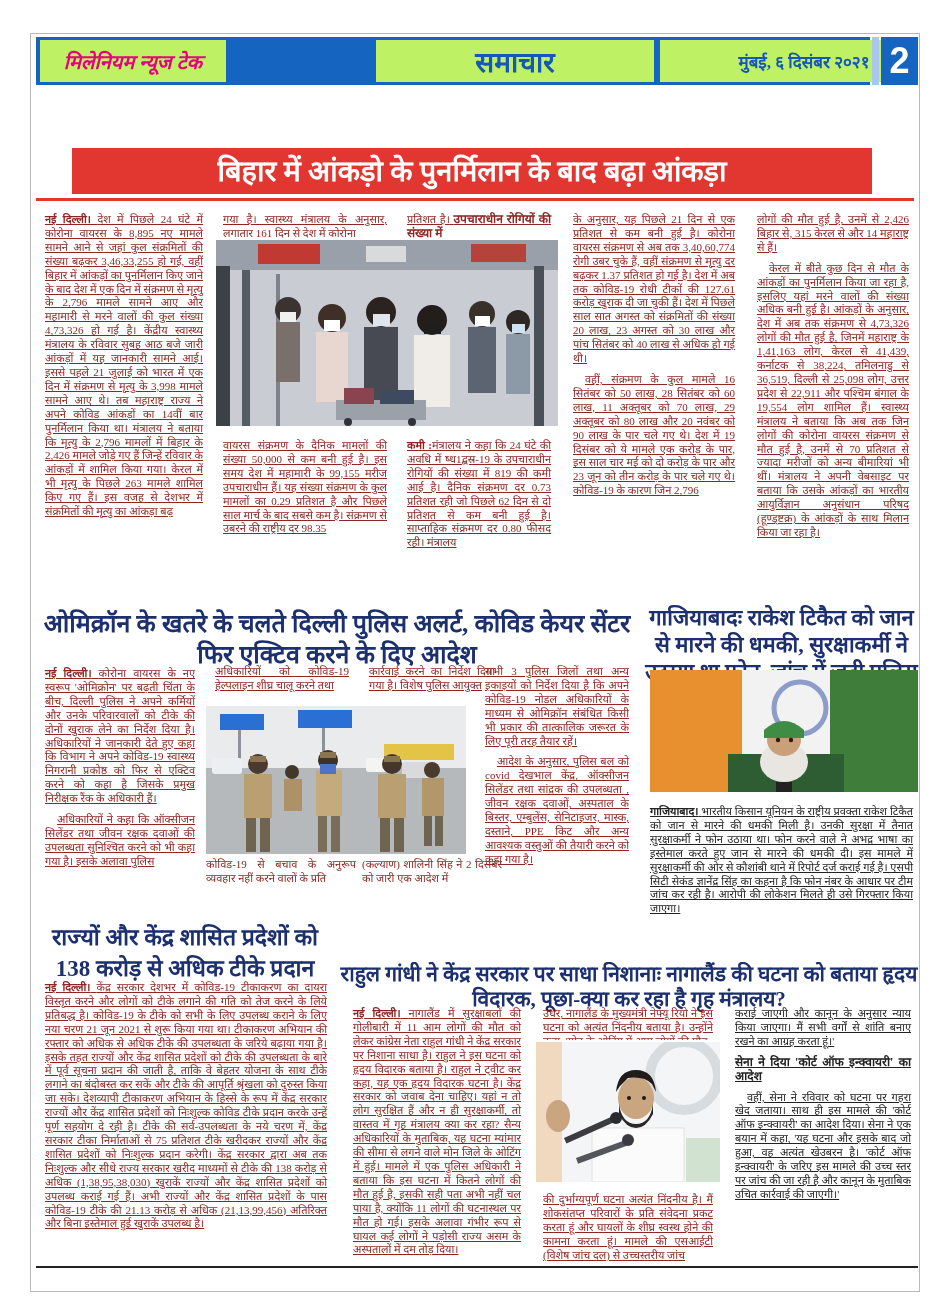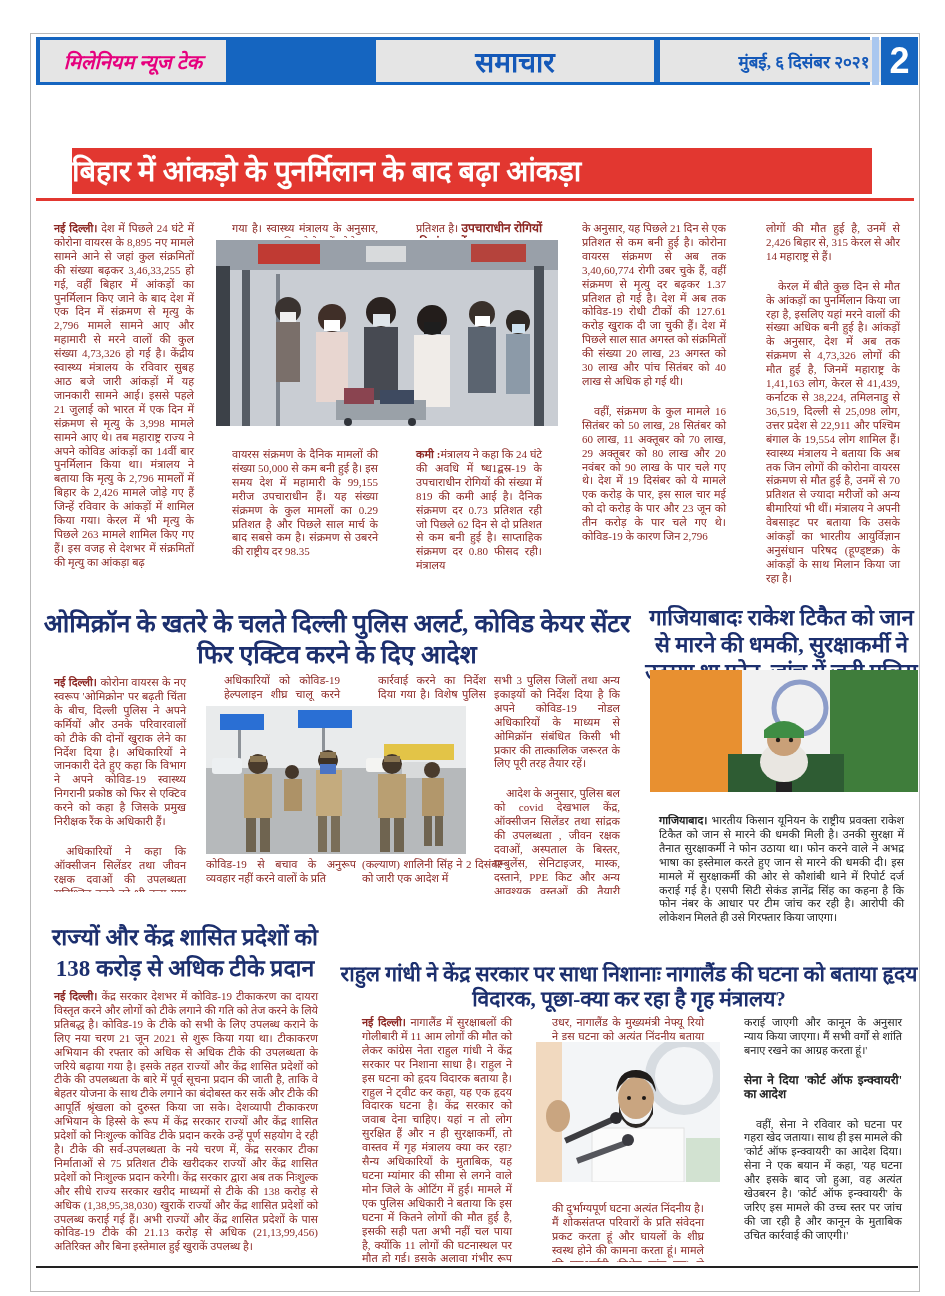--- a/index.html
+++ b/index.html
@@ -2,40 +2,40 @@
 <html><head>
 <meta charset="utf-8">
 <style>
   html,body{margin:0;padding:0;background:#ffffff;}
   #page{position:relative;width:945px;height:1296px;background:#ffffff;overflow:hidden;
         font-family:"Liberation Serif","DejaVu Serif",serif;}
   .abs{position:absolute;}
   #frame{left:30px;top:33px;width:888px;height:1257px;border:1px solid #b9b9b9;}
   
   #topbar{left:36px;top:37px;width:834px;height:48px;background:#1565c0;}
-  .whitebox{background:#e5e5e5;display:flex;align-items:center;justify-content:center;}
+  .whitebox{background:#bef264;display:flex;align-items:center;justify-content:center;}
   #logo{left:40px;top:40px;width:186px;height:42px;}
   #logo span{color:#e6007e;font-weight:800;font-style:italic;font-size:20px;white-space:nowrap;}
   #samachar{left:376px;top:40px;width:278px;height:42px;}
   #samachar span{color:#1458b8;font-weight:800;font-size:28px;}
   #datebox{left:660px;top:40px;width:206px;height:42px;padding-left:41px;}
   #datebox span{color:#1458b8;font-weight:700;font-size:17px;white-space:nowrap;}
   #stripe{left:872px;top:37px;width:7px;height:48px;background:#a9c7ef;}
   #pagenum{left:881px;top:37px;width:37px;height:48px;background:#1565c0;display:flex;align-items:center;justify-content:center;}
   #pagenum span{color:#ffffff;font-weight:800;font-size:36px;font-family:"Liberation Sans",sans-serif;}
   
   #headline1{left:36px;top:90px;width:878px;height:54px;color:#101010;font-weight:800;font-size:37px;
              text-align:center;line-height:54px;white-space:nowrap;overflow:hidden;}
   #banner{left:72px;top:148px;width:800px;height:46px;background:#e23730;color:#ffffff;font-weight:800;
-          font-size:29px;text-align:left;line-height:46px;white-space:nowrap;overflow:hidden;}
+          font-size:29px;text-align:center;line-height:46px;white-space:nowrap;overflow:hidden;}
   #redrule{left:36px;top:198px;width:878px;height:3px;background:#e23730;}
   .navyhead{color:#1c2f6e;font-weight:800;text-align:center;overflow:hidden;margin-top:16px;}
   
   .btxt{font-size:11px;line-height:13.9px;color:#8c2723;text-align:justify;overflow:hidden;}
-  .btxt p{margin:16px;}
+  .btxt p{margin:7px;text-decoration:underline;}
   .btxt .ind{text-indent:12px;}
   .black{color:#222222;}
   .bold{font-weight:700;}
   .subhead{font-weight:800;font-size:12px;}
   .caption{font-size:11px;line-height:13.5px;color:#8c2723;text-align:justify;overflow:hidden;}
   .rule{background:#222222;}
   .photo{overflow:hidden;}
   .photo svg{display:block;}
 </style>
 </head>

